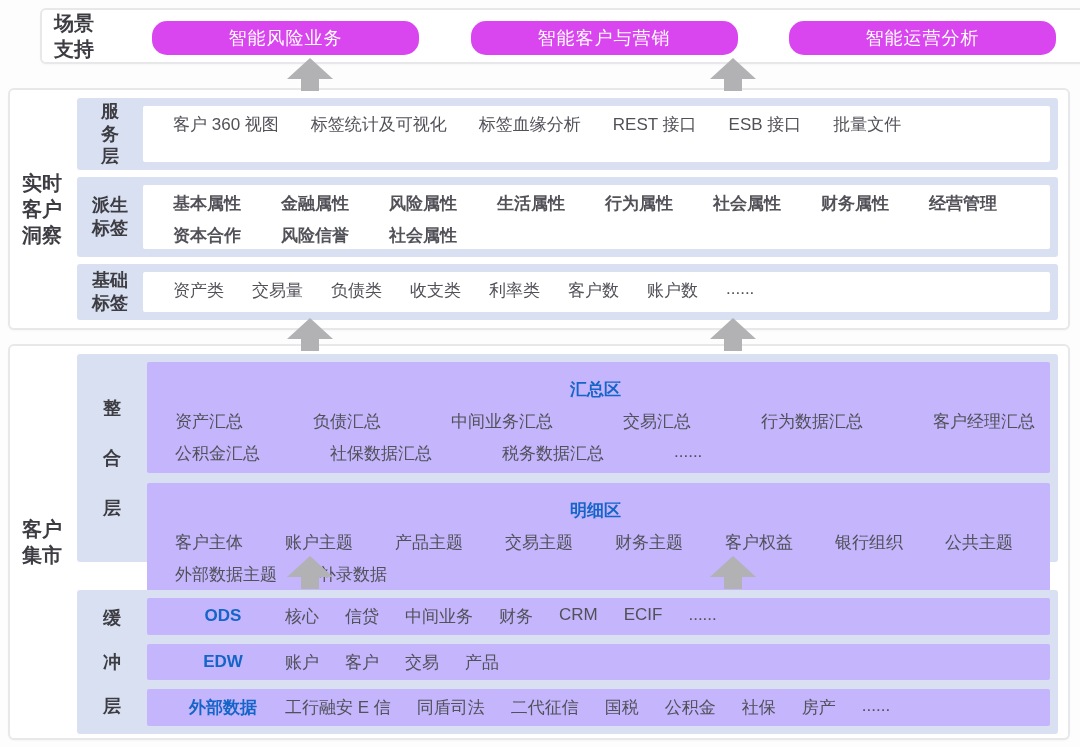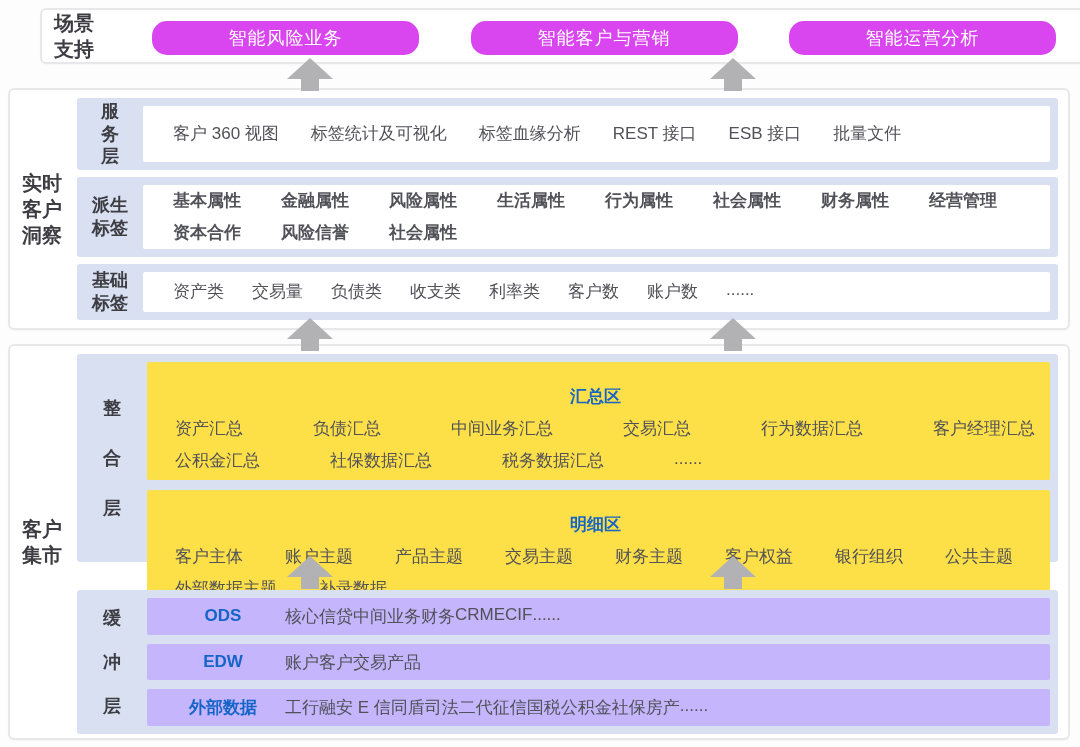--- a/index.html
+++ b/index.html
@@ -17,33 +17,33 @@
   .btn-row{position:absolute;left:110px;top:11px;width:904px;height:34px;display:flex;justify-content:space-between;}
   .scenario-btn{width:267px;height:34px;background:#d946ef;color:#ffffff;border:none;border-radius:15px;font-size:18px;font-family:inherit;letter-spacing:1px;cursor:pointer;}
 
   
   .layers{position:absolute;left:67px;top:8px;right:10px;bottom:8px;display:flex;flex-direction:column;gap:7px;}
   .layer{display:flex;align-items:center;background:#d9e0f1;border-radius:3px;}
   .layer-0{height:74px;}.layer-1{height:80px;}.layer-2{height:58px;}
   .layer-label{width:66px;flex:0 0 66px;text-align:center;font-size:18px;font-weight:bold;color:#3c3c42;line-height:1.25;}
   .layer-label .wrap{width:40px;margin:0 auto;word-break:break-all;}
   .vstack .ch{display:block;}
-  .white-card{flex:1;margin:8px 8px 8px 0;background:#ffffff;border-radius:2px;display:flex;flex-direction:column;justify-content:center;gap:9px;padding:7px 6px 7px 30px;box-sizing:border-box;align-self:stretch;}
+  .white-card{flex:1;margin:8px 8px 8px 0;background:#ffffff;border-radius:2px;display:flex;flex-direction:column;gap:9px;padding:7px 6px 7px 30px;box-sizing:border-box;align-self:stretch;}
   .items-row{display:flex;flex-wrap:nowrap;font-size:17px;color:#515158;}
   .items-row .item{white-space:nowrap;}
-  .gap-32{gap:32px;}.gap-40{gap:40px;font-weight:bold;}.gap-28{gap:28px;}.gap-46{gap:70px;}.gap-42{gap:42px;}.gap-26{}
+  .gap-32{gap:32px;}.gap-40{gap:40px;font-weight:bold;}.gap-28{gap:28px;}.gap-46{gap:70px;}.gap-42{gap:42px;}.gap-26{gap:26px;}
 
   
   .panel{position:absolute;left:67px;right:10px;background:#d9e0f1;border-radius:3px;}
   .panel-integration{top:8px;height:208px;}
   .panel-buffer{top:244px;height:144px;}
   .v-label{position:absolute;left:0;top:0;bottom:0;width:70px;display:flex;flex-direction:column;align-items:center;justify-content:center;gap:26px;font-size:18px;font-weight:bold;color:#3c3c42;}
   .v-label-spread{gap:0;justify-content:space-around;padding:6px 0;}
   .zones{position:absolute;left:70px;right:8px;top:8px;bottom:8px;display:flex;flex-direction:column;gap:10px;}
-  .zone{flex:1;background:#fde047;border-radius:2px;display:flex;flex-direction:column;justify-content:center;gap:9px;padding:23px 6px 8px 28px;box-sizing:border-box;}
+  .zone{flex:1;background:#c4b5fd;border-radius:2px;display:flex;flex-direction:column;justify-content:center;gap:9px;padding:16px 6px 8px 28px;box-sizing:border-box;}
   .zone-title{text-align:center;font-size:17px;font-weight:bold;color:#1565c8;margin-left:-28px;}
   .buffer-rows{position:absolute;left:70px;right:8px;top:8px;bottom:8px;display:flex;flex-direction:column;gap:9px;}
   .buffer-row{flex:1;background:#c4b5fd;border-radius:2px;display:flex;align-items:center;}
   .row-title{min-width:100px;margin-left:26px;text-align:center;font-size:17px;font-weight:bold;color:#1565c8;white-space:nowrap;}
   .buffer-row .items-row{margin-left:12px;}
 
   
   .arrow{position:absolute;width:46px;z-index:5;}
   .arrow .head{width:0;height:0;border-left:23px solid transparent;border-right:23px solid transparent;border-bottom:21px solid #b2b2b5;}
   .arrow .stem{width:18px;height:13px;background:#b2b2b5;margin:-1px auto 0 auto;}

